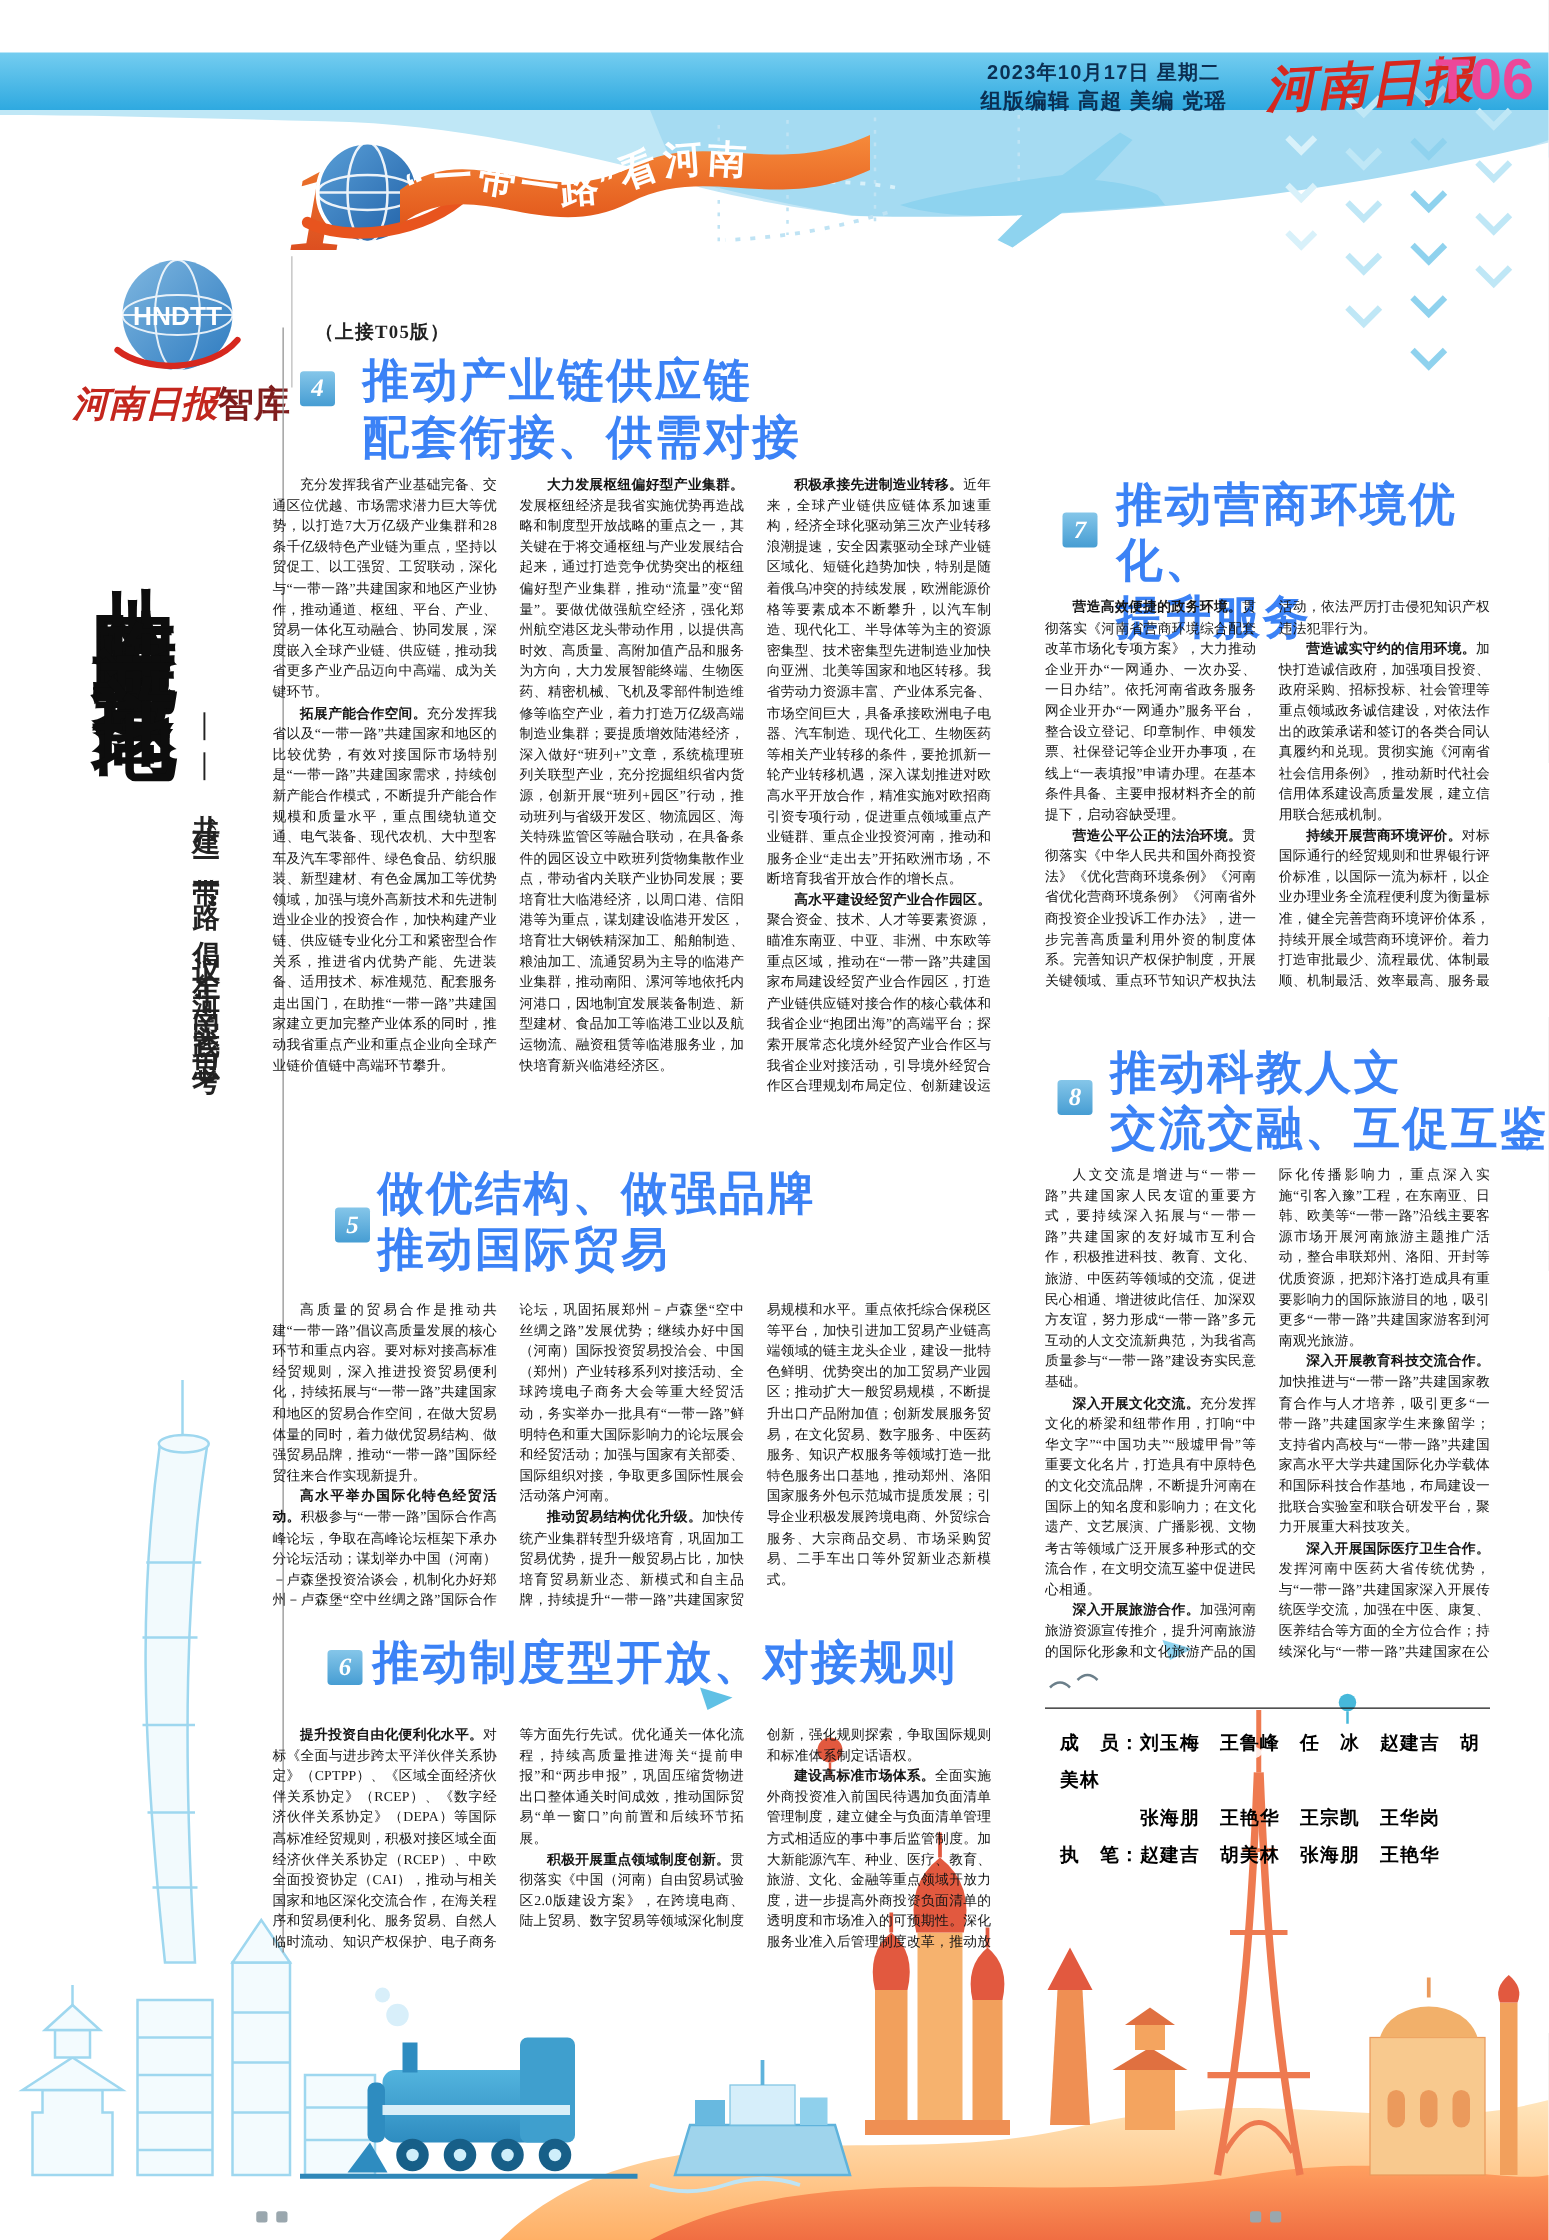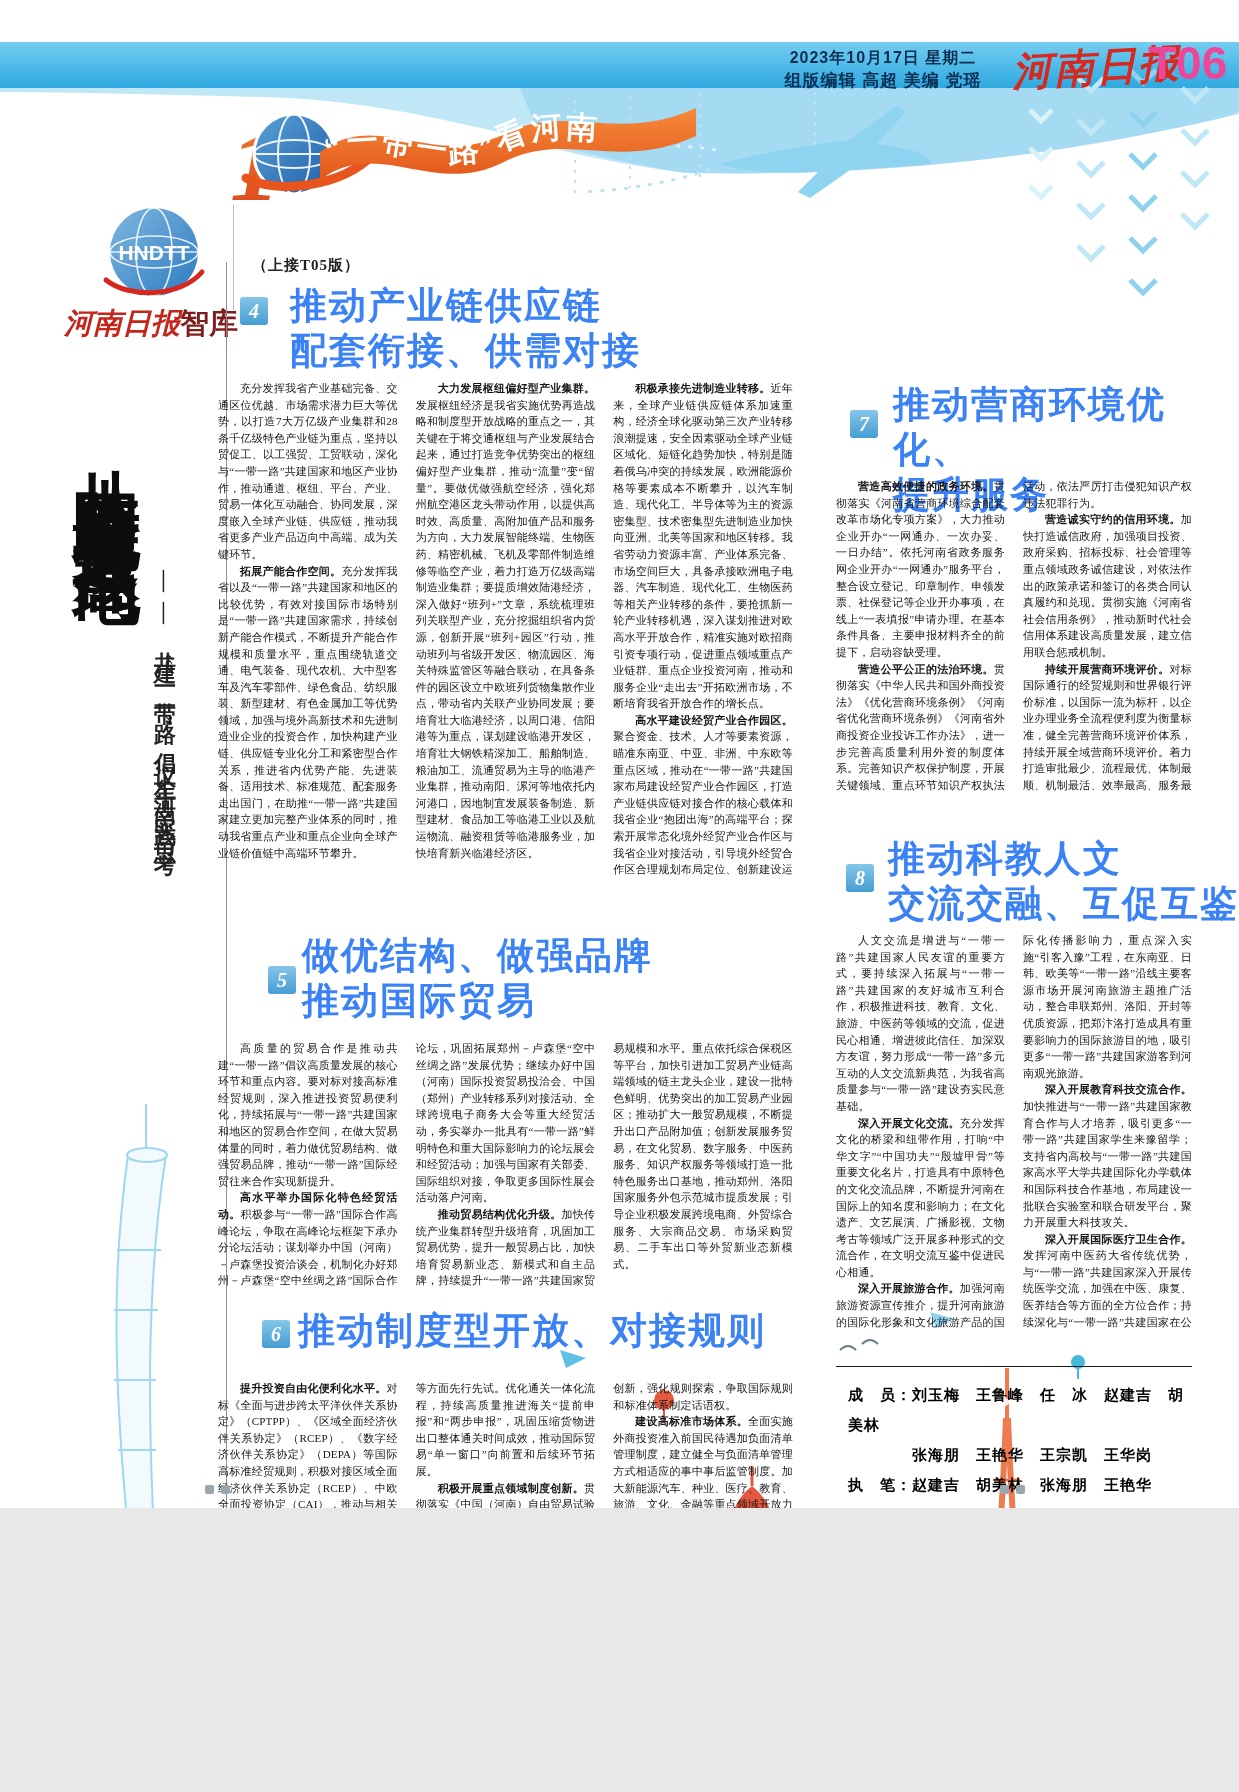--- a/index.html
+++ b/index.html
@@ -1,32 +1,32 @@
 <!DOCTYPE html>
 <html><head>
 <meta charset="utf-8">
 <style>
   html,body{margin:0;padding:0;background:#e8e8e8;}
-  .page{position:relative;width:1239px;height:1508px;margin:0 auto;background:#ffffff;
+  .page{position:relative;width:1239px;height:1792px;margin:0 auto;background:#ffffff;
         overflow:hidden;font-family:"Liberation Serif",serif;}
   svg{display:block}
   .abs{position:absolute}
 
   
   .hdr-date{position:absolute;top:48px;left:758px;width:250px;text-align:center;
     font-family:"Liberation Sans",sans-serif;font-weight:700;font-size:16px;color:#0b2f52;letter-spacing:1px}
   .hdr-ed{position:absolute;top:69px;left:758px;width:250px;text-align:center;
     font-family:"Liberation Sans",sans-serif;font-weight:700;font-size:17px;color:#0b2f52;letter-spacing:1px}
   .masthead{position:absolute;top:40px;left:1012px;font-size:40px;font-weight:900;font-style:italic;
     color:#d6281e;transform:rotate(-3deg);letter-spacing:2px}
   .pageno{position:absolute;top:36px;left:1148px;font-family:"Liberation Sans",sans-serif;
     font-weight:700;font-size:46px;color:#ec4899}
 
   
-  .brand{position:absolute;left:64px;top:200px;width:180px;text-align:left}
+  .brand{position:absolute;left:52px;top:200px;width:180px;text-align:right}
   .brand .nm{font-size:29px;font-weight:900;white-space:nowrap}
   .brand .red{color:#c4261d;font-style:italic}
   .brand .blu{color:#7f1d1d;font-family:"Liberation Sans",sans-serif}
   .brand-rule{position:absolute;left:233px;top:205px;width:1px;height:105px;background:#bbb}
 
   
   .vtitle{position:absolute;left:72px;top:415px;writing-mode:vertical-rl;
     font-size:67px;font-weight:900;color:#0d0d0d;letter-spacing:9px;line-height:1.05}
   .vsub{position:absolute;left:150px;top:570px;writing-mode:vertical-rl;
     font-size:22px;font-weight:600;color:#222;letter-spacing:10px}

